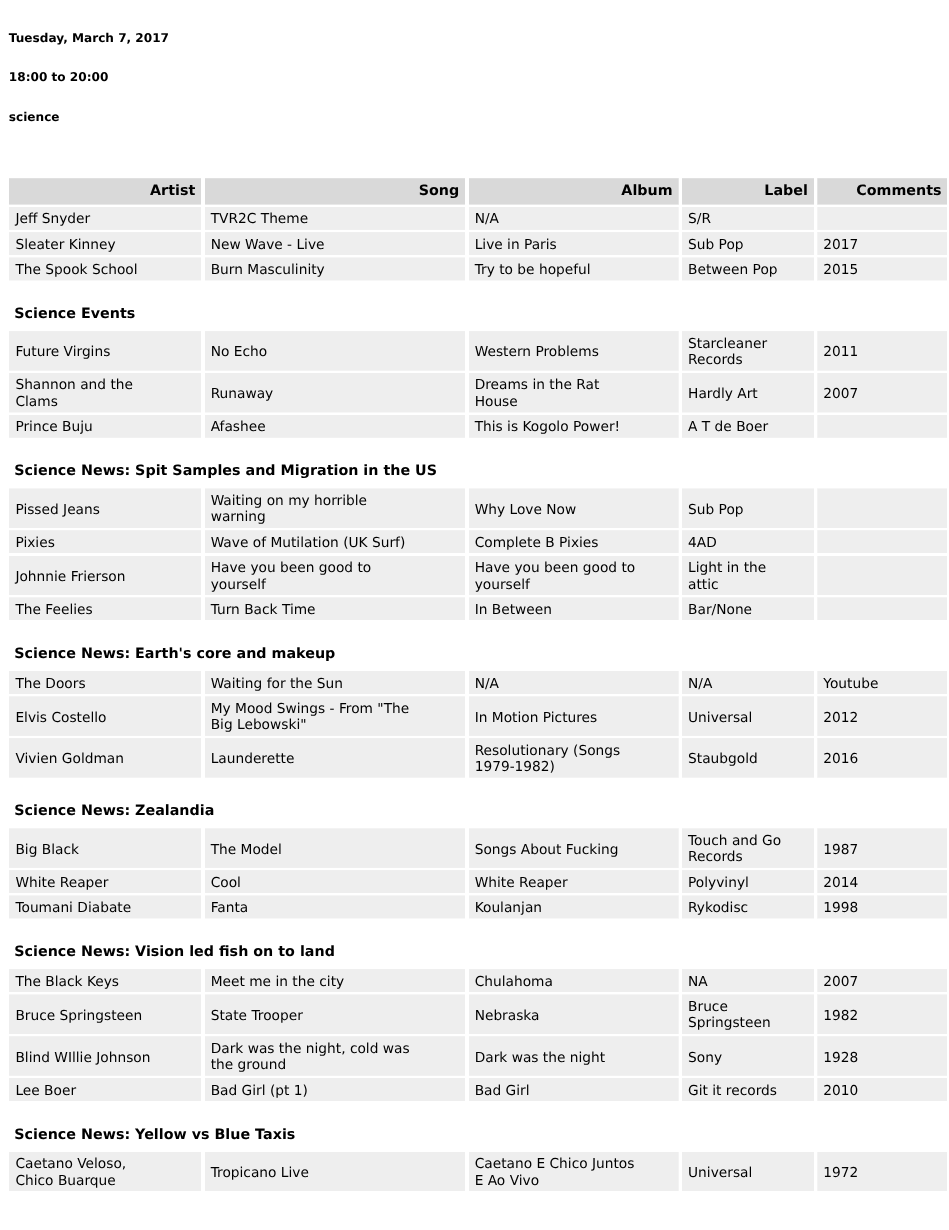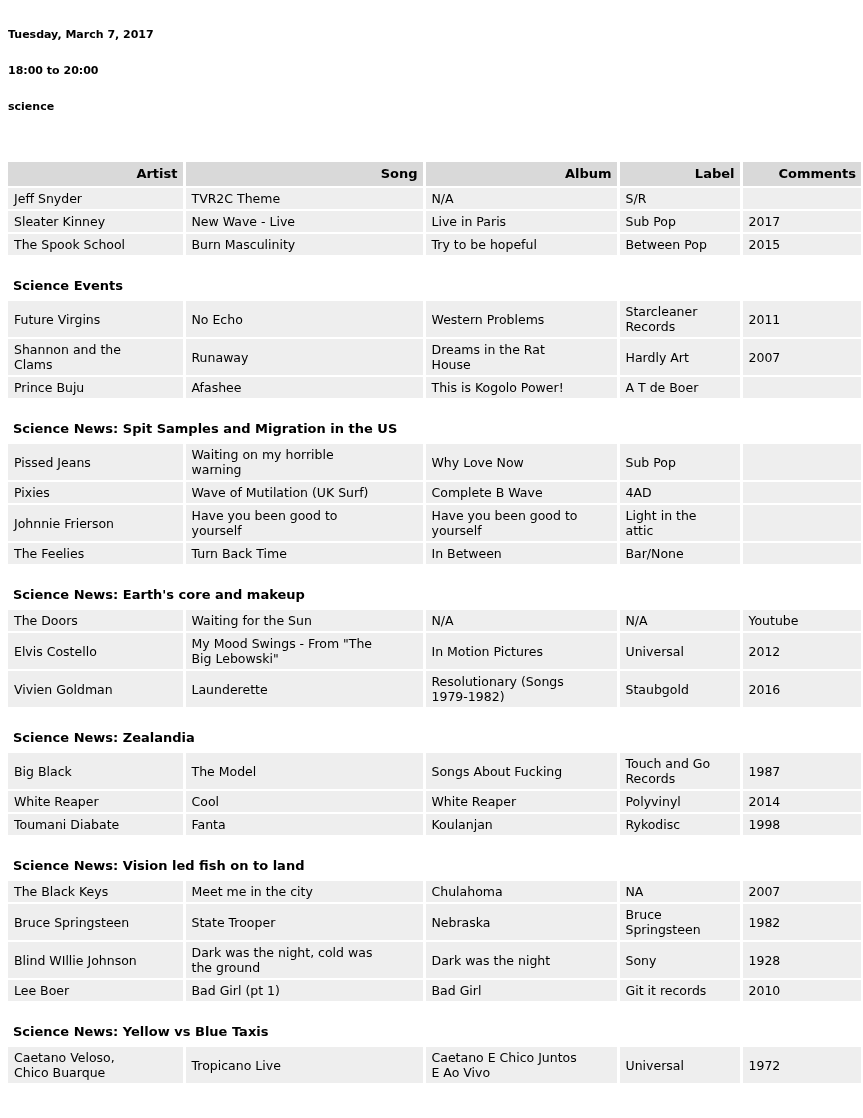--- a/index.html
+++ b/index.html
@@ -206,21 +206,21 @@
     <td>Waiting on my horrible
 warning</td>
     <td>Why Love Now</td>
     <td>Sub Pop</td>
     <td></td>
   </tr>
 
   <tr>
     <td>Pixies</td>
     <td>Wave of Mutilation (UK Surf)</td>
-    <td>Complete B Wave</td>
+    <td>Complete B Pixies</td>
     <td>4AD</td>
     <td></td>
   </tr>
 
   <tr>
     <td>Johnnie Frierson</td>
     <td>Have you been good to
 yourself</td>
     <td>Have you been good to
 yourself</td>

